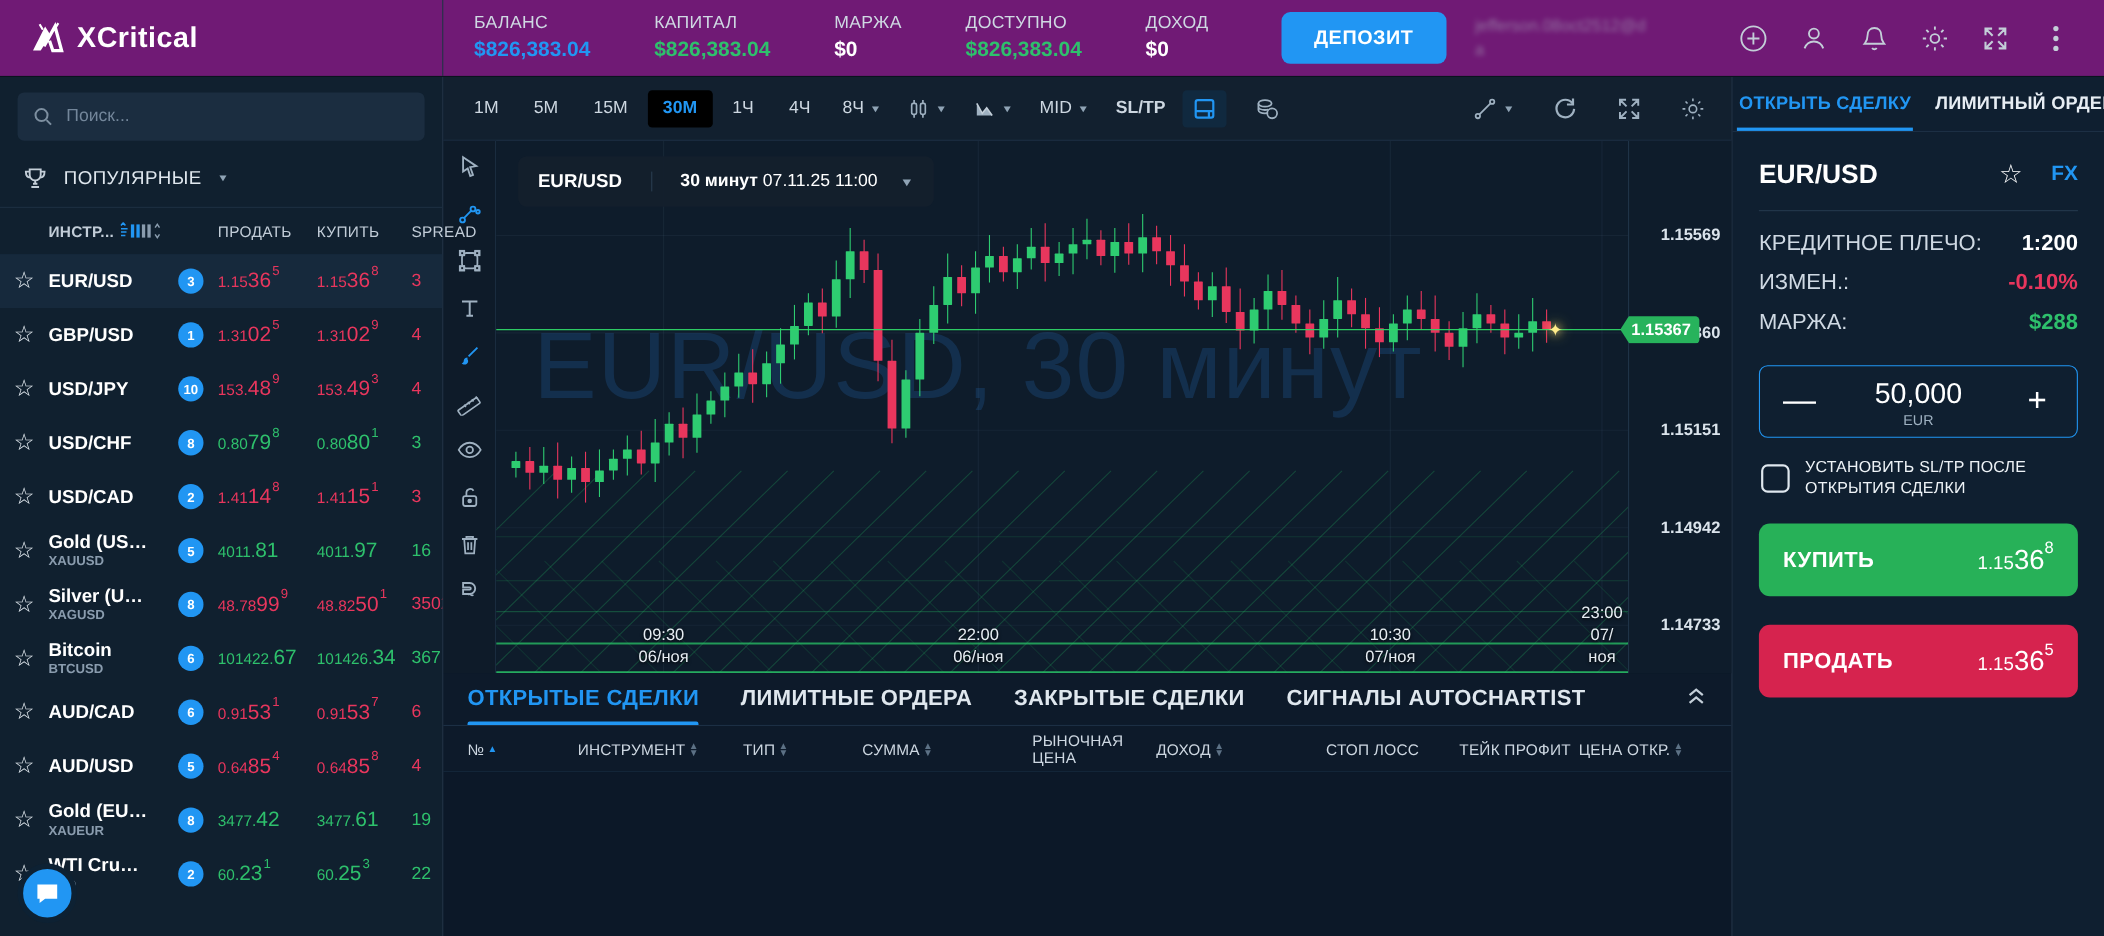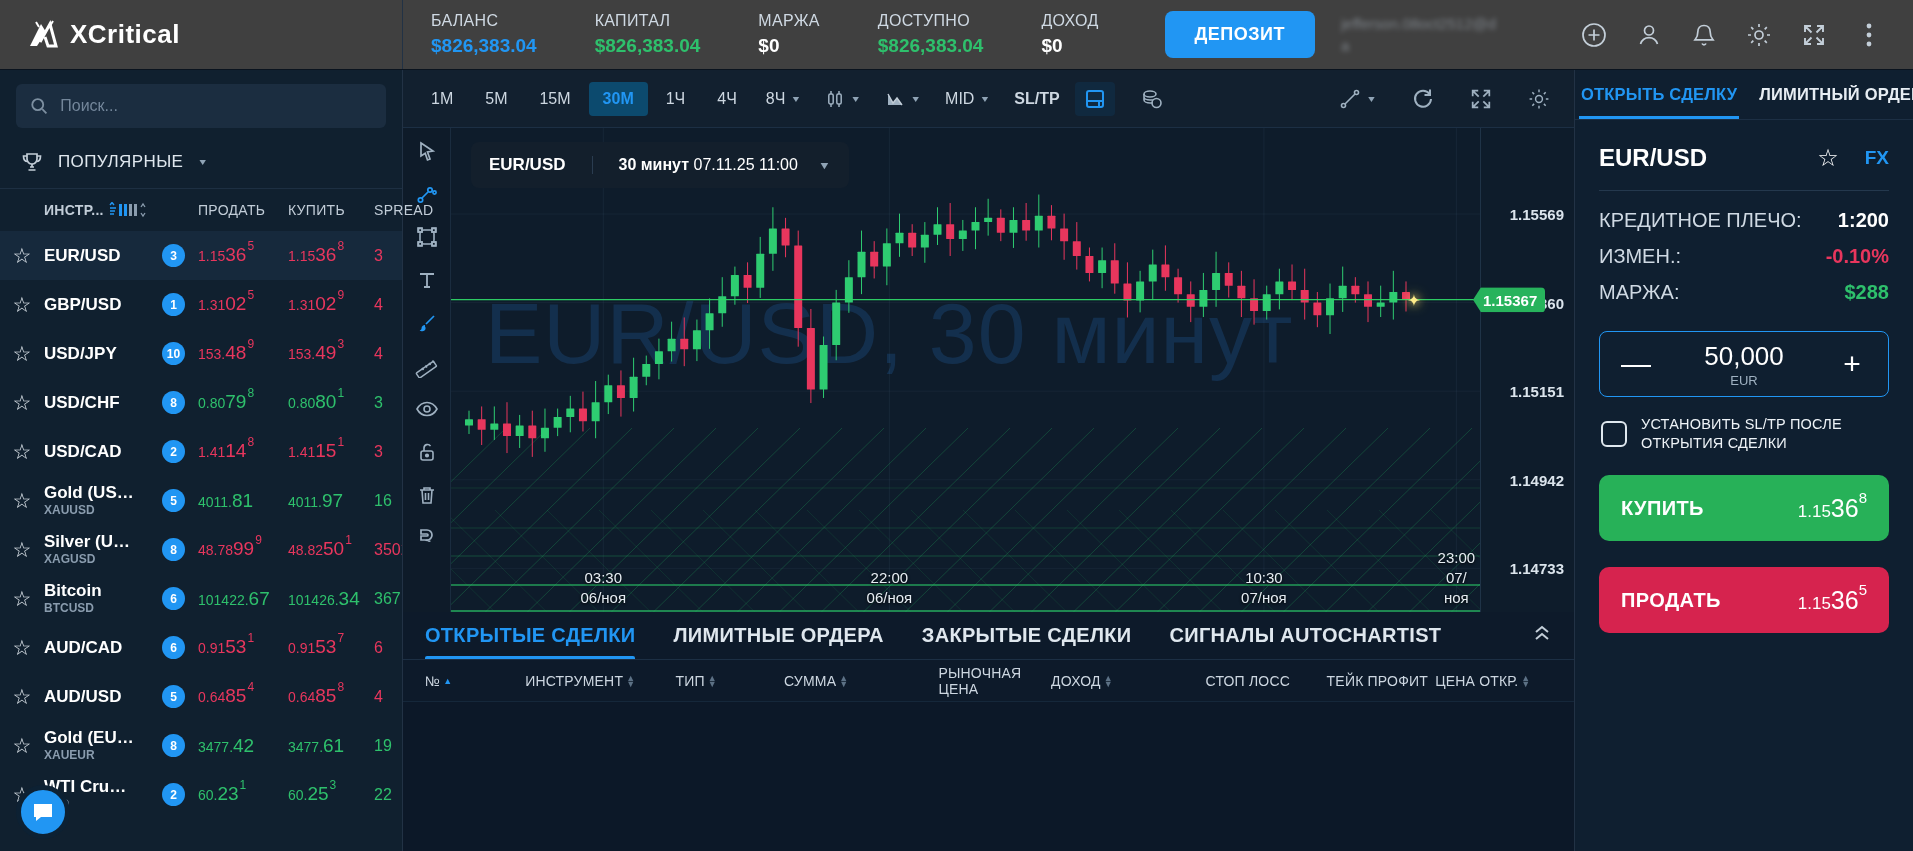--- a/index.html
+++ b/index.html
@@ -1,21 +1,21 @@
 <!DOCTYPE html>
 <html><head>
 <meta charset="utf-8">
 <style>
   * { margin:0; padding:0; box-sizing:border-box; }
   html,body { width:1913px; height:851px; overflow:hidden; background:#0c1724;
     font-family:"Liberation Sans", sans-serif; color:#e7edf3; }
   .app { display:flex; flex-direction:column; width:1913px; height:851px; }
 
   
-  header { height:70px; flex:0 0 70px; background:#404040; display:flex; align-items:stretch;
+  header { height:70px; flex:0 0 70px; background:#701a75; display:flex; align-items:stretch;
     border-bottom:1px solid #0a131e; }
   .logo-area { width:403px; flex:0 0 403px; display:flex; align-items:center; padding-left:26px;
     border-right:1px solid #223245; }
   .logo-mark { margin-right:10px; }
   .logo-text { font-size:26px; font-weight:bold; letter-spacing:.5px; color:#fff; }
   .stats { flex:1; display:flex; align-items:center; gap:58px; padding-left:28px; }
   .stat .lbl { font-size:16px; color:#cfd9e3; letter-spacing:.3px; }
   .stat .val { font-size:19px; font-weight:bold; margin-top:5px; }
   .deposit-btn { align-self:center; background:#2196f3; color:#fff; border:none; border-radius:8px;
     font-family:inherit; font-size:18px; font-weight:bold; letter-spacing:.5px;
@@ -60,21 +60,21 @@
   .spread { font-size:16px; }
   .chat-fab { position:absolute; left:16px; bottom:12px; width:54px; height:54px; border-radius:50%;
     background:#2196f3; border:5px solid #0d2133; display:flex; align-items:center; justify-content:center;
     cursor:pointer; z-index:5; }
 
   
   .center { flex:1; display:flex; flex-direction:column; min-width:0; background:#0e1c2b; }
   .chart-toolbar { height:58px; flex:0 0 58px; display:flex; align-items:center; gap:6px;
     padding:0 14px; background:#12202f; border-bottom:1px solid #1c2f44; }
   .tf { font-size:16px; color:#cdd7e1; padding:8px 14px; border-radius:4px; cursor:pointer; }
-  .tf.active { color:#2196f3; background:#0c4a6e; font-weight:bold; }
+  .tf.active { color:#2196f3; background:#000000; font-weight:bold; }
   .tbtn { display:flex; align-items:center; gap:5px; padding:6px 9px; border-radius:4px;
     color:#9fb1c1; cursor:pointer; font-size:16px; }
   .tbtn.textbtn { color:#cdd7e1; font-weight:bold; }
   .tbtn.active-blue { background:#10293f; }
   .chev { font-size:11px; color:#8fa3b5; transform:scaleY(.8); }
   .tb-right { margin-left:auto; display:flex; align-items:center; gap:16px; }
 
   .chart-wrap { height:484px; flex:0 0 484px; display:flex; min-width:0; }
   .tool-strip { width:48px; flex:0 0 48px; background:#0e1b29; border-right:1px solid #1a2c3f;
     display:flex; flex-direction:column; align-items:center; padding-top:10px; gap:17px; }
@@ -787,21 +787,21 @@
               <rect x="951" y="164.01751313485303" width="8" height="7.628721541158825" fill="#e8365d" rx="0.5"></rect>
               <line x1="0" y1="171.64623467601186" x2="1029" y2="171.64623467601186" stroke="#2fd567" stroke-width="1.2" stroke-opacity="0.95"></line>
             </svg>
           <div class="sym-pill">
             <span class="s">EUR/USD</span>
             <span class="d"><b>30 минут</b>&nbsp;<span>07.11.25 11:00</span></span>
             <span class="chev">▼</span>
           </div>
           <div id="xlabels">
               <div class="xlabel" style="left: 14.8%;">
-                <div>03:30</div>
+                <div>09:30</div>
                 <div>06/ноя</div>
               </div>
               <div class="xlabel" style="left: 42.6%;">
                 <div>22:00</div>
                 <div>06/ноя</div>
               </div>
               <div class="xlabel" style="left: 79%;">
                 <div>10:30</div>
                 <div>07/ноя</div>
               </div>

